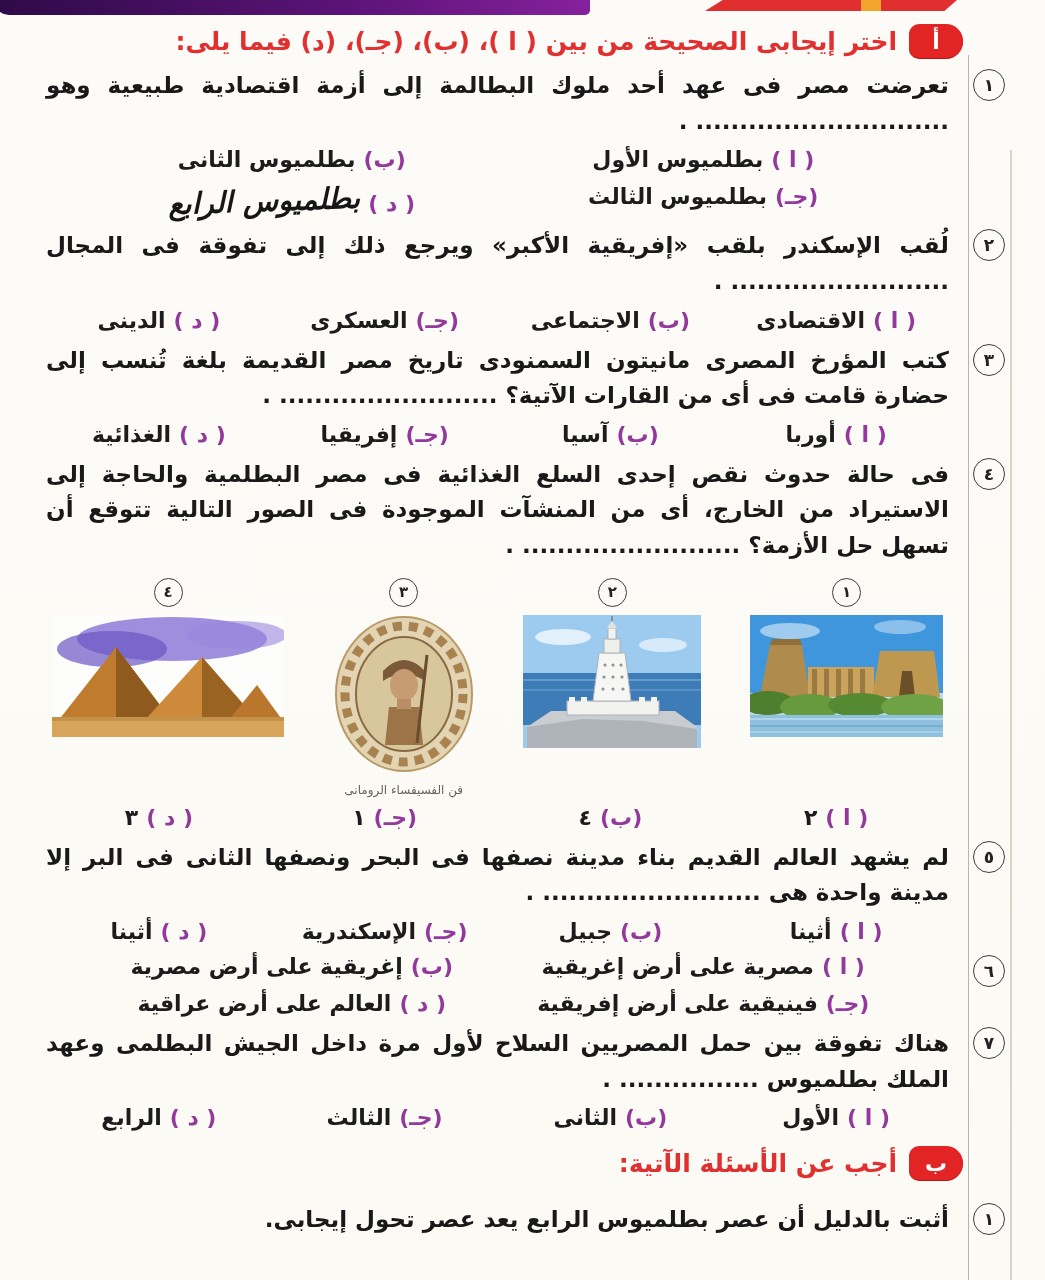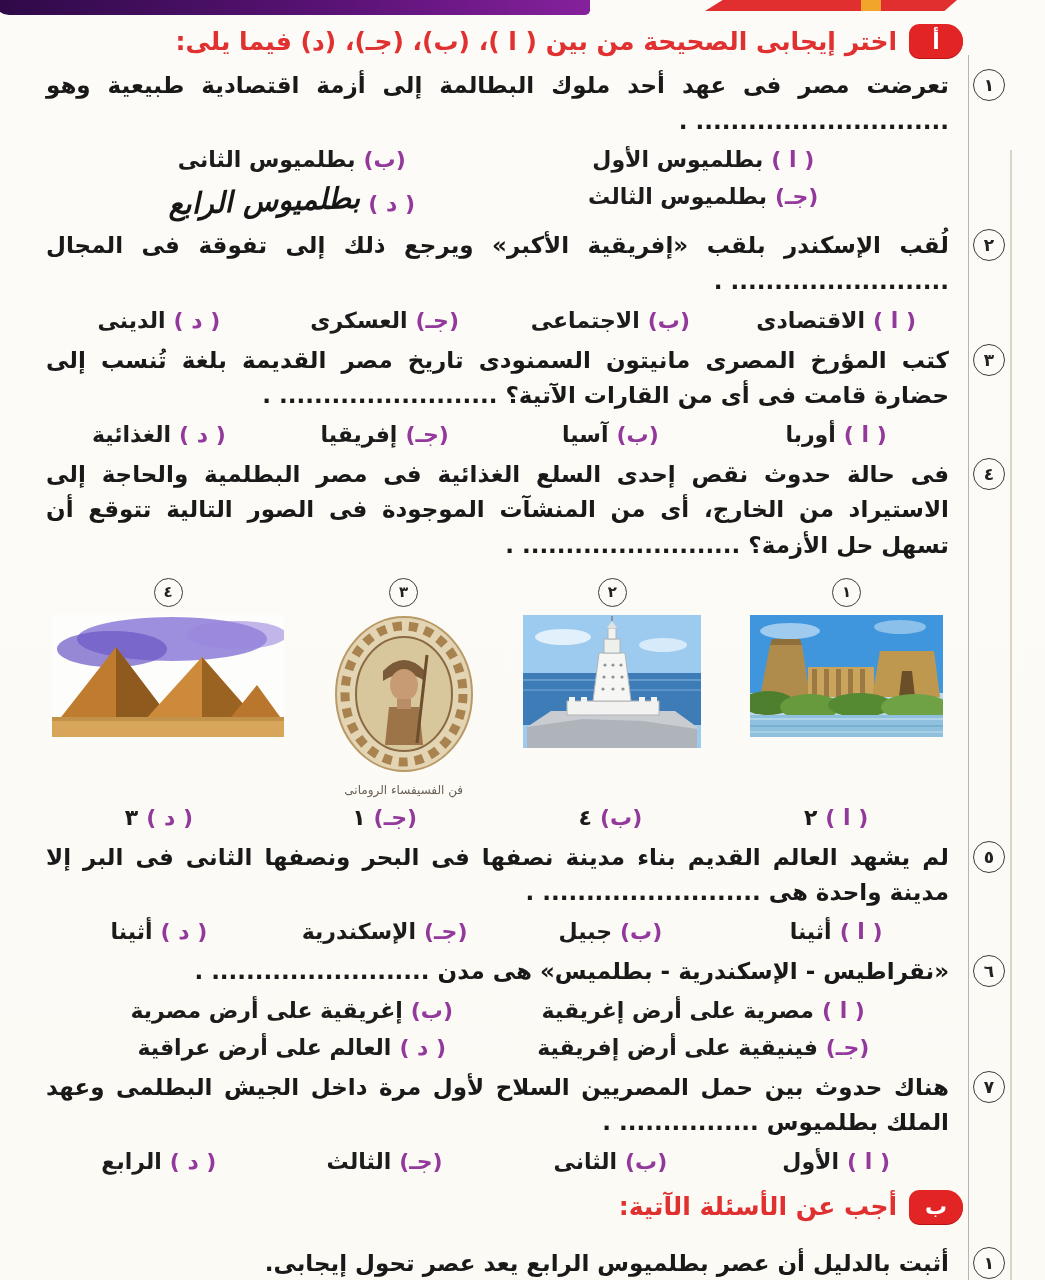--- a/index.html
+++ b/index.html
@@ -270,21 +270,20 @@
           </div>
         <div class="opt">
             <span class="letter">( د )</span>
             <span>أثينا</span>
           </div>
       </div>
     </div>
 
     <div class="q">
       <div class="qnum">٦</div>
-      <div class="q-text">«نقراطيس - الإسكندرية - بطلميس» هى مدن ......................... .</div>
       <div class="opts2">
         <div class="opt">
             <span class="letter">( ا )</span>
             <span>مصرية على أرض إغريقية</span>
           </div>
         <div class="opt">
             <span class="letter">(ب)</span>
             <span>إغريقية على أرض مصرية</span>
           </div>
         <div class="opt">
@@ -293,21 +292,21 @@
           </div>
         <div class="opt">
             <span class="letter">( د )</span>
             <span>العالم على أرض عراقية</span>
           </div>
       </div>
     </div>
 
     <div class="q">
       <div class="qnum">٧</div>
-      <div class="q-text">هناك حدوث بين حمل المصريين السلاح لأول مرة داخل الجيش البطلمى وعهد الملك بطلميوس ................ .</div>
+      <div class="q-text">هناك تفوقة بين حمل المصريين السلاح لأول مرة داخل الجيش البطلمى وعهد الملك بطلميوس ................ .</div>
       <div class="opts4">
         <div class="opt">
             <span class="letter">( ا )</span>
             <span>الأول</span>
           </div>
         <div class="opt">
             <span class="letter">(ب)</span>
             <span>الثانى</span>
           </div>
         <div class="opt">

